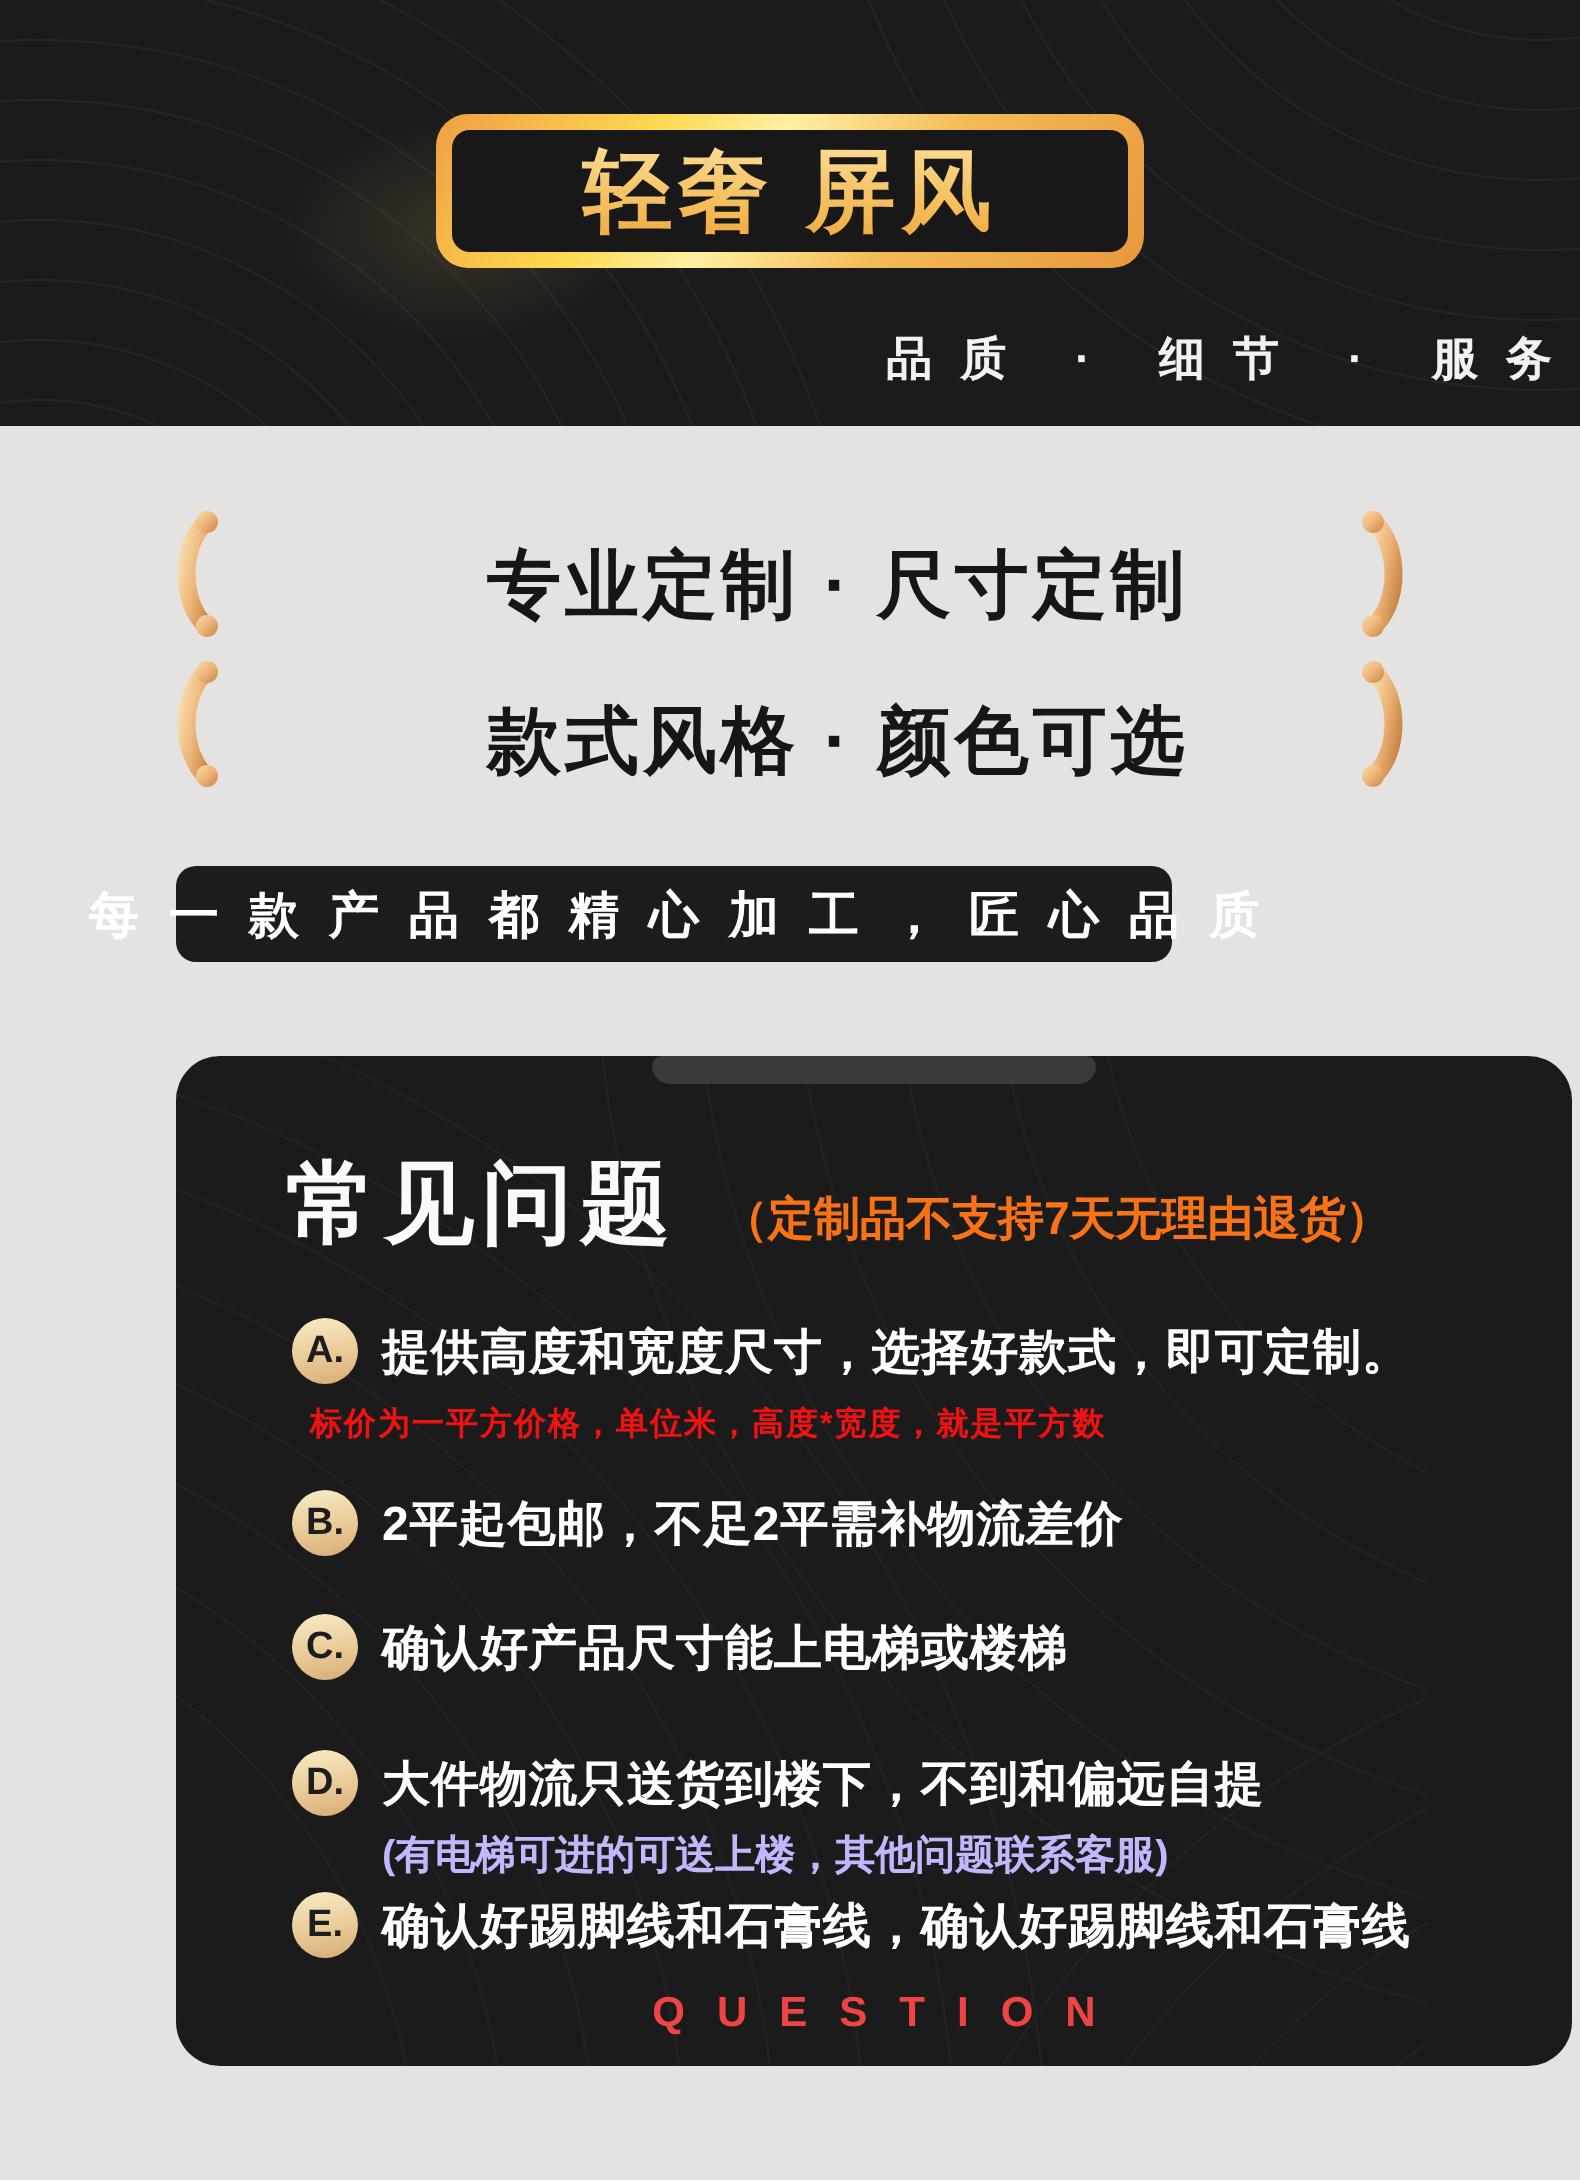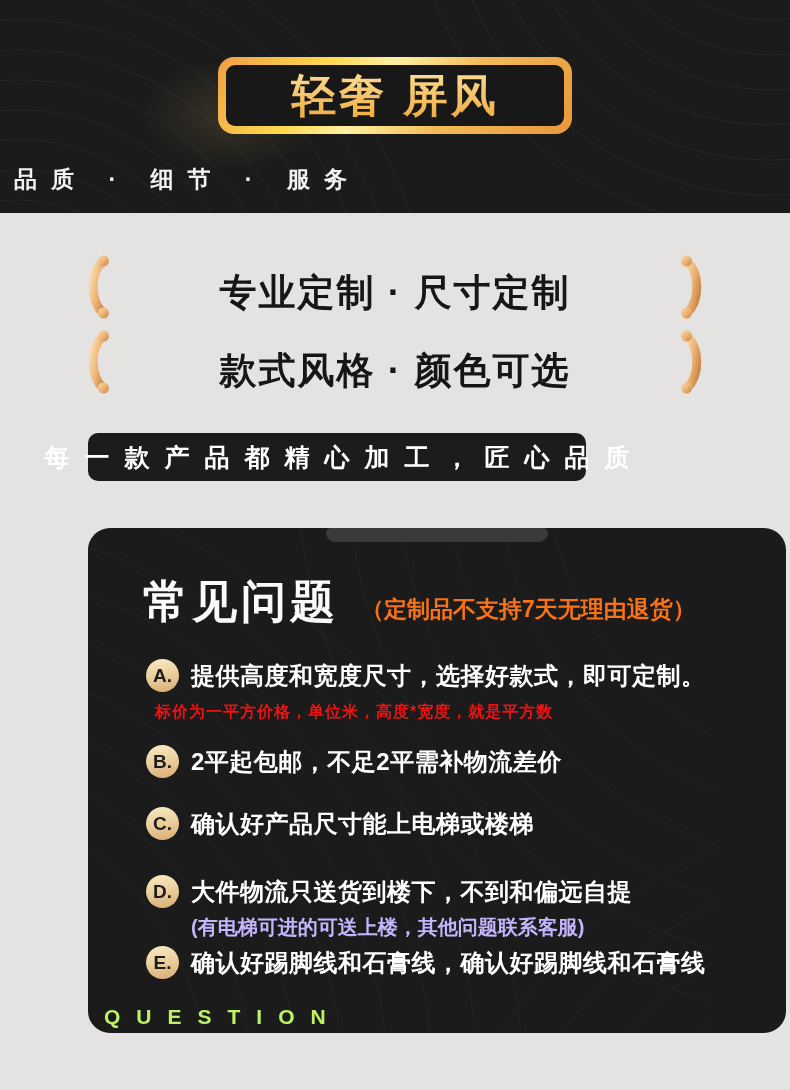--- a/index.html
+++ b/index.html
@@ -2,21 +2,21 @@
 <html><head>
 <meta charset="utf-8">
 <style>
   * { margin:0; padding:0; box-sizing:border-box; }
   html,body { width:790px; height:1090px; }
   body {
     font-family: "Liberation Sans", "DejaVu Sans", sans-serif;
     background:#e4e3e2;
     overflow:hidden;
   }
-  .page { position:relative; width:790px; height:1090px; background:#e4e3e2; }
+  .page { position:relative; width:790px; height:1090px; background:#e4e3e2;padding-left:24px; }
 
   
   .top {
     position:absolute; top:0; left:0; width:790px; height:213px;
     background:#1b1b1b; overflow:hidden;
   }
   .tex { position:absolute; top:0; left:0; pointer-events:none; }
   .glow {
     position:absolute; top:60px; left:140px; width:180px; height:110px;
     background: radial-gradient(closest-side, rgba(210,175,95,.16), rgba(210,175,95,0));
@@ -30,21 +30,21 @@
     width:338px; height:61px; background:#181818; border-radius:9px;
     display:flex; align-items:center; justify-content:center;
   }
   .title-text {
     font-size:45px; font-weight:bold; letter-spacing:3px;
     background: linear-gradient(180deg,#fcdd96 8%, #f3b851 70%, #eda23c 100%);
     -webkit-background-clip:text; background-clip:text; color:transparent;
     white-space:nowrap;
   }
   .tagline {
-    position:absolute; top:164px; width:100%; text-align:left;
+    position:absolute; top:164px; width:100%; text-align:right;
     color:#f2f2f2; font-size:23px; font-weight:600;
     letter-spacing:14px; text-indent:14px; white-space:nowrap;
   }
 
   
   .feature-line {
     position:absolute; width:100%; text-align:center;
     color:#161616; font-size:37px; font-weight:bold; letter-spacing:2px;
     white-space:nowrap;
   }
@@ -101,22 +101,22 @@
   .item-text { color:#ffffff; font-size:24px; font-weight:600; letter-spacing:0.5px; }
   .warning {
     position:absolute; top:174px; left:67px; white-space:nowrap;
     color:#ee1212; font-size:16px; font-weight:bold; letter-spacing:1px;
   }
   .item-note {
     position:absolute; top:386px; left:103px; white-space:nowrap;
     color:#c4b5fd; font-size:20px; font-weight:600;
   }
   .faq-footer {
-    position:absolute; top:477px; width:100%; text-align:left;
-    color:#bef264; font-size:21px; font-weight:600;
+    position:absolute; top:467px; width:100%; text-align:center;
+    color:#ef4444; font-size:21px; font-weight:600;
     letter-spacing:16px; text-indent:16px;
   }
 </style>
 </head>
 <body>
 
 <div class="page">
 
   <header class="top">
     <svg class="tex" width="790" height="213">

